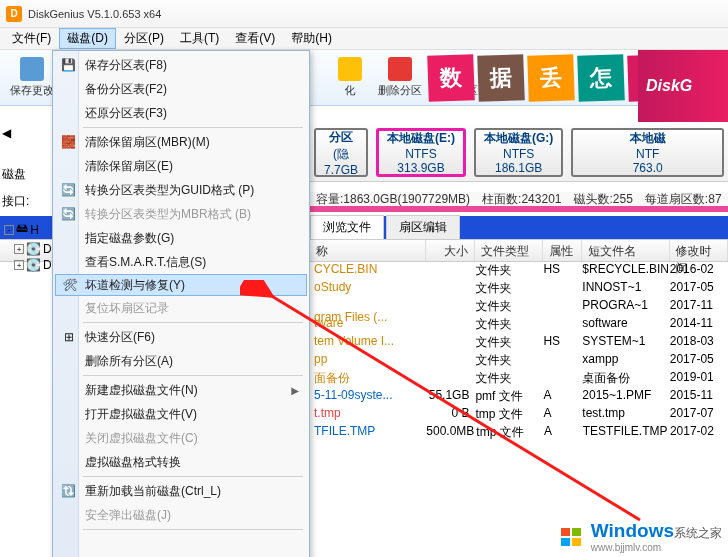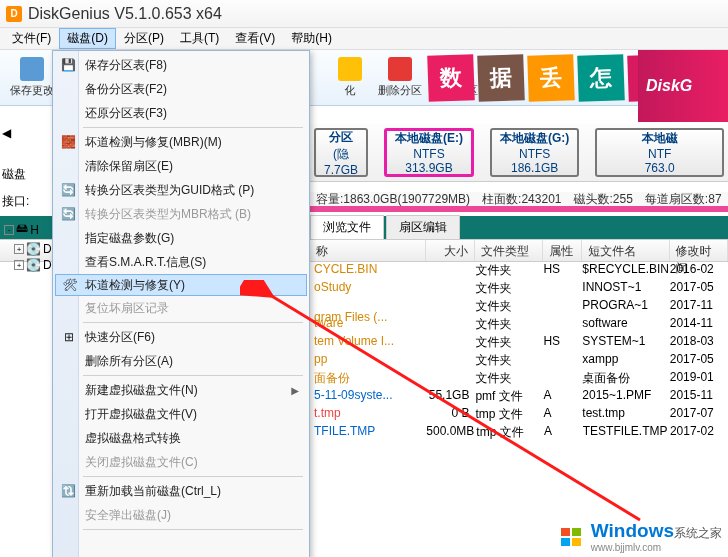--- a/index.html
+++ b/index.html
@@ -1,42 +1,42 @@
 <!DOCTYPE html>
 <html><head>
 <meta charset="utf-8">
 <style>
 * { margin: 0; padding: 0; box-sizing: border-box; font-family: "Microsoft YaHei", "SimSun", sans-serif; font-size: 12px; }
 body { background: #fff; width: 728px; height: 557px; overflow: hidden; position: relative; }
 
 .titlebar { height: 28px; background: linear-gradient(#fdfdfd,#f3f3f3); border-bottom: 1px solid #ddd; display: flex; align-items: center; padding: 0 6px; }
 .titlebar .icon { width: 16px; height: 16px; background: #ff8c00; border-radius: 2px; margin-right: 6px; display: inline-flex; align-items: center; justify-content: center; color: #fff; font-weight: bold; font-size: 10px; }
-.titlebar .title { font-size: 16px; color: #333; }
+.titlebar .title { font-size: 11px; color: #333; }
 
 .menubar { height: 22px; background: #f5f5f5; border-bottom: 1px solid #ddd; display: flex; align-items: center; padding: 0 4px; }
 .menubar .item { padding: 2px 8px; cursor: default; }
 .menubar .item.active { background: #cde6ff; border: 1px solid #7eb4ea; padding: 1px 7px; }
 
 .toolbar { height: 56px; background: linear-gradient(#fafdff,#e8f2fb); border-bottom: 1px solid #b8d0e8; display: flex; align-items: center; padding: 2px 4px; position: relative; }
 .tool-btn { display: flex; flex-direction: column; align-items: center; padding: 2px 6px; min-width: 44px; }
 .tool-btn .ico { width: 24px; height: 24px; border-radius: 3px; margin-bottom: 2px; }
 .tool-btn .lbl { font-size: 11px; color: #333; }
 .banner { position: absolute; right: 0; top: 0; height: 56px; display: flex; align-items: center; }
 .banner .block { width: 46px; height: 46px; margin: 0 2px; display: flex; align-items: center; justify-content: center; color: #fff; font-size: 22px; font-weight: bold; transform: rotate(-2deg); }
 .banner .b1{background:#e91e63}.banner .b2{background:#795548}.banner .b3{background:#ff9800}.banner .b4{background:#009688}.banner .b5{background:#d81b60}
 .banner .bg { position:absolute; right:0; top:0; width:90px; height:72px; background:linear-gradient(90deg,#c2185b,#e91e63); color:#fff; display:flex; align-items:center; padding-left:8px; font-style:italic; font-weight:bold; font-size:16px; }
 
-.diskbar { height: 66px; background: linear-gradient(#fdfdfd,#f0f0f0); border-bottom: 1px solid #ccc; display:flex; padding:4px; gap:16px; overflow:hidden; }
+.diskbar { height: 66px; background: linear-gradient(#fdfdfd,#f0f0f0); border-bottom: 1px solid #ccc; display:flex; padding:4px; gap:8px; overflow:hidden; }
 .part { border:2px solid #777; border-radius:3px; background:linear-gradient(#fff,#e8e8e8); display:flex; flex-direction:column; align-items:center; justify-content:center; padding:4px 8px; font-size:11px; color:#004080; text-align:center; white-space:nowrap; }
 .part.sel { border:3px solid #e91ea8; }
 .part .pn { font-weight:bold; }
 
 .infobar { height:20px; background:#f8f8f8; border-bottom:6px solid #ec4899; padding:2px 6px; font-size:11px; color:#333; display:flex; gap:12px; align-items:center; overflow:hidden; white-space:nowrap; }
 
-.tabbar { height:24px; background:#0f766e; border-bottom:1px solid #ccc; display:flex; align-items:flex-end; padding-left:310px; }
+.tabbar { height:24px; background:#1d4ed8; border-bottom:1px solid #ccc; display:flex; align-items:flex-end; padding-left:310px; }
 .tab { padding:3px 12px; border:1px solid #ccc; border-bottom:none; background:#eee; margin-right:2px; font-size:12px; }
 .tab.active { background:#fff; }
 
 .filehdr { height:22px; background:linear-gradient(#fdfdfd,#ececec); border-bottom:1px solid #ccc; display:flex; padding-left:310px; }
 .filehdr .col { padding:3px 6px; border-right:1px solid #ddd; font-size:12px; color:#333; }
 .c-name{width:120px}.c-size{width:50px;text-align:right}.c-type{width:70px}.c-attr{width:40px}.c-short{width:90px}.c-time{width:60px}
 
 .filelist { position:absolute; left:310px; right:0; top:262px; bottom:0; overflow:hidden; }
 .row { display:flex; height:18px; align-items:flex-start; font-size:12px; }
 .row .c-name{color:#0066cc;width:120px;padding-left:4px}
@@ -261,21 +261,21 @@
       <span class="mico"></span>
       <span>备份分区表(F2)</span>
     </div>
     <div class="mrow">
       <span class="mico"></span>
       <span>还原分区表(F3)</span>
     </div>
     <div class="sep"></div>
     <div class="mrow">
       <span class="mico">🧱</span>
-      <span>坏道检测与修复(MBR)(M)</span>
+      <span>清除保留扇区(MBR)(M)</span>
     </div>
     <div class="mrow">
       <span class="mico"></span>
       <span>清除保留扇区(E)</span>
     </div>
     <div class="mrow">
       <span class="mico">🔄</span>
       <span>转换分区表类型为GUID格式 (P)</span>
     </div>
     <div class="mrow disabled">
@@ -310,27 +310,27 @@
     <div class="sep"></div>
     <div class="mrow">
       <span class="mico"></span>
       <span>新建虚拟磁盘文件(N)</span>
       <span class="arrow">▶</span>
     </div>
     <div class="mrow">
       <span class="mico"></span>
       <span>打开虚拟磁盘文件(V)</span>
     </div>
+    <div class="mrow disabled">
+      <span class="mico"></span>
+      <span>关闭虚拟磁盘文件(C)</span>
+    </div>
     <div class="mrow">
       <span class="mico"></span>
       <span>虚拟磁盘格式转换</span>
-    </div>
-    <div class="mrow disabled">
-      <span class="mico"></span>
-      <span>关闭虚拟磁盘文件(C)</span>
     </div>
     <div class="sep"></div>
     <div class="mrow">
       <span class="mico">🔃</span>
       <span>重新加载当前磁盘(Ctrl_L)</span>
     </div>
     <div class="mrow disabled">
       <span class="mico"></span>
       <span>安全弹出磁盘(J)</span>
     </div>

